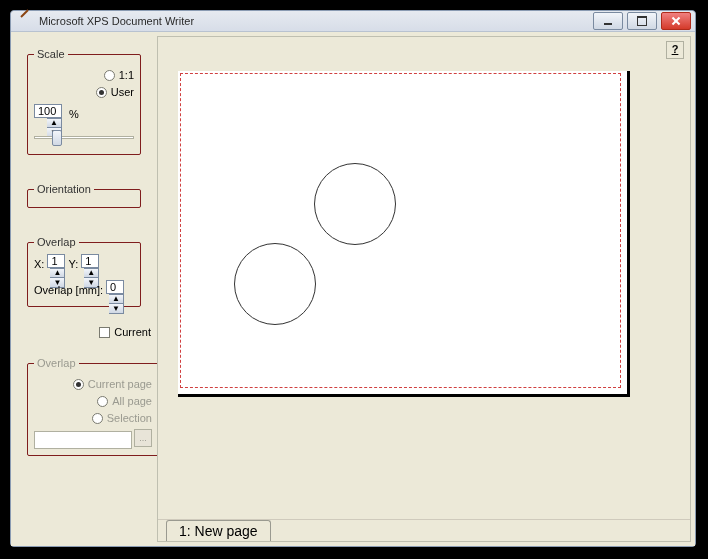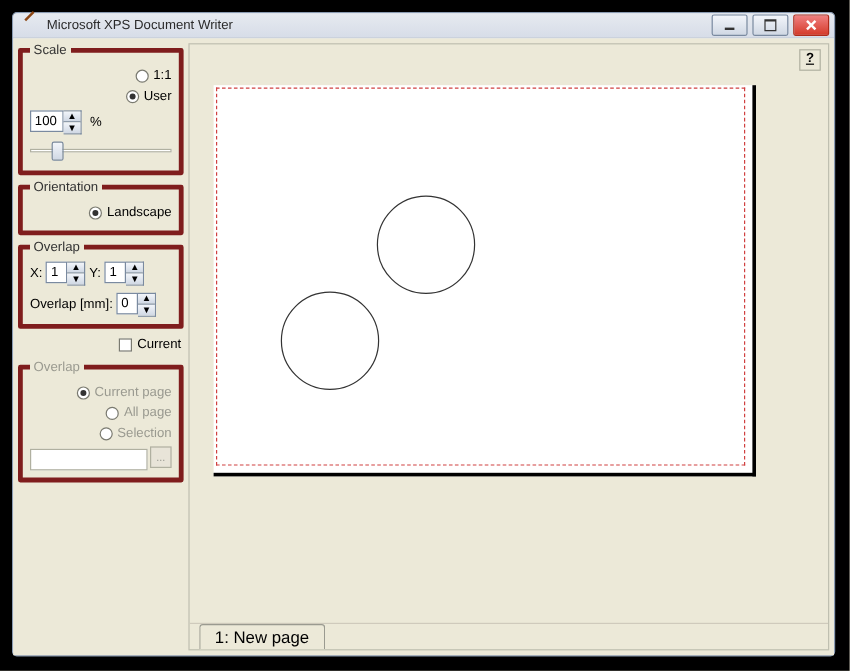--- a/index.html
+++ b/index.html
@@ -68,42 +68,42 @@
   .win-btn.close::before { transform:rotate(45deg); }
   .win-btn.close::after { transform:rotate(-45deg); }
 
   .body {
     flex:1; display:flex; background:#ece9d8; padding:4px; gap:4px;
   }
   .sidebar {
     width:138px; display:flex; flex-direction:column; gap:4px;
   }
   fieldset {
-    border:4px solid #7f1d1d;
+    border:1px solid #7f1d1d;
     border-radius:2px;
-    margin:0; padding:6px 6px;
+    margin:12px; padding:6px 6px;
     background:#ece9d8;
   }
   legend { padding:0 3px; color:#333; }
   fieldset.disabled, fieldset.disabled * { color:#9a9a90; }
   .radio-row, .check-row {
     display:flex; align-items:center; gap:4px; height:16px; margin:1px 0;justify-content:flex-end;
   }
   .radio, .checkbox {
     width:11px; height:11px; border:1px solid #7a7a70; background:#fff; position:relative; flex-shrink:0;
   }
   .radio { border-radius:50%; }
   .radio.checked::after {
     content:""; position:absolute; width:5px; height:5px; background:#333;
     border-radius:50%; top:2px; left:2px;
   }
   .checkbox { border-radius:0; }
   .spin-row { display:flex; align-items:center; gap:3px; margin:4px 0; }
   .spin {
-    display:inline-flex; align-items:flex-start; height:20px;
+    display:inline-flex; align-items:flex-end; height:20px;flex-direction:column;
   }
   .spin input {
     width:28px; height:18px; border:1px solid #7a8aa0; padding:0 3px;
     font-family:inherit; font-size:11px; background:#fff;
   }
   .spin .arrows {
     display:flex; flex-direction:column; height:20px; border:1px solid #7a8aa0; border-left:none;
   }
   .spin .arrow {
     width:14px; height:9px; background:linear-gradient(#f2f5fa,#d0d8e4);
@@ -205,24 +205,20 @@
           <span class="pct">%</span>
         </div>
         <div class="slider">
           <div class="track"></div>
           <div class="thumb"></div>
         </div>
       </fieldset>
 
       <fieldset>
         <legend>Orientation</legend>
-        <div class="radio-row">
-          <span class="radio checked"></span>
-          <span>Landscape</span>
-        </div>
       </fieldset>
 
       <fieldset>
         <legend>Overlap</legend>
         <div class="banner-row">
           <span>X:</span>
           <span class="spin">
             <input style="width: 18px;" value="1">
             <span class="arrows">
               <span class="arrow">▲</span>

